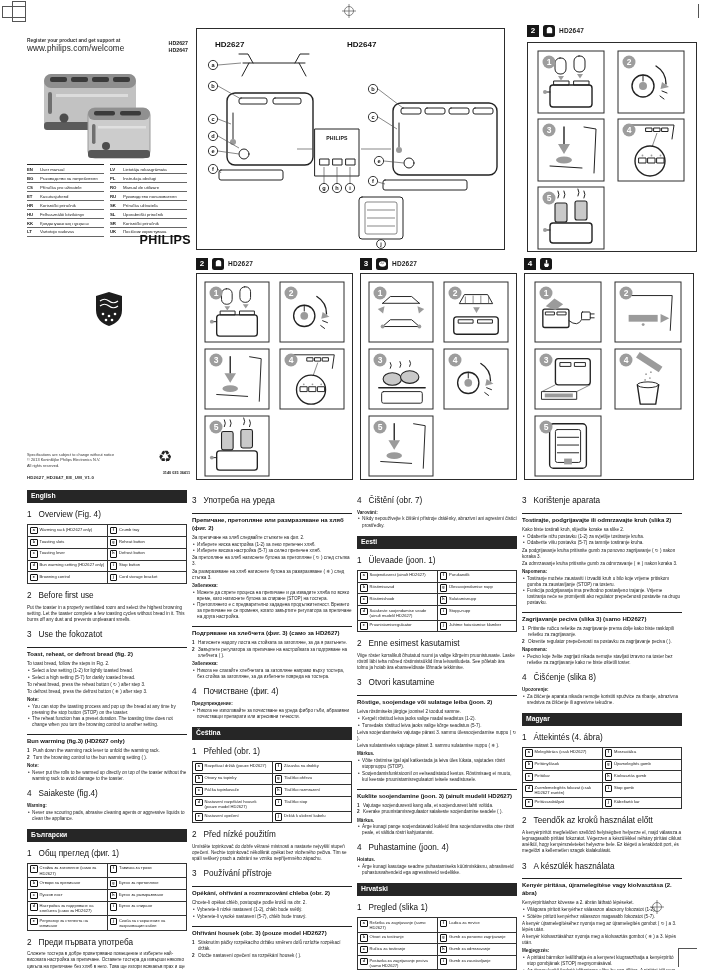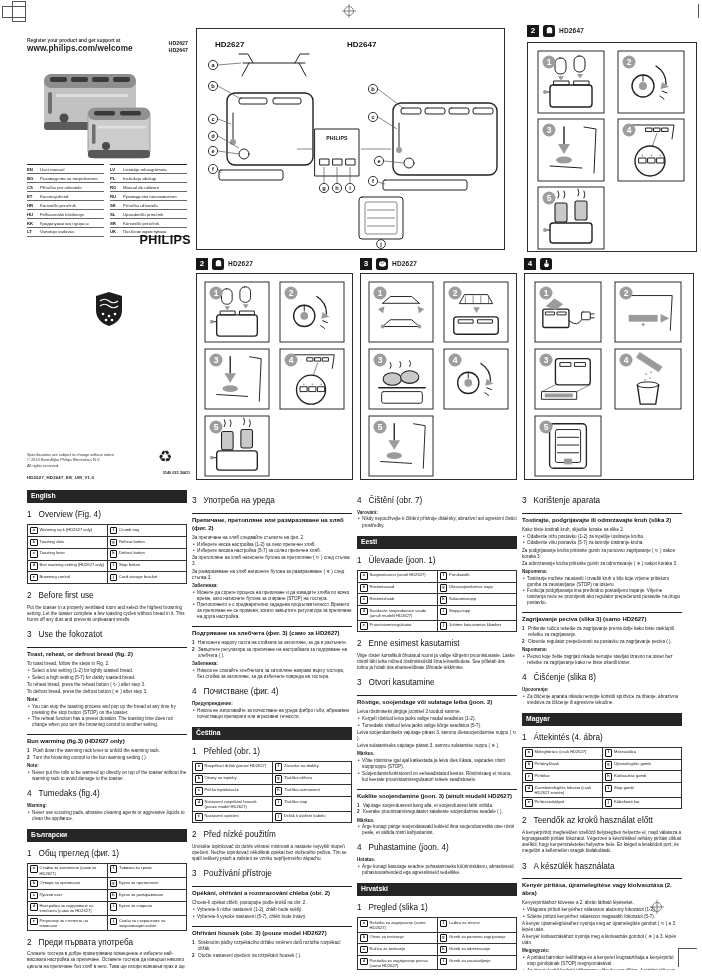--- a/index.html
+++ b/index.html
@@ -4,21 +4,21 @@
 <style>
   html,body{margin:0;padding:0;background:#e9e9e9;}
   #page{position:relative;width:702px;height:976px;background:#ffffff;overflow:hidden;
         font-family:"Liberation Sans",sans-serif;color:#1c1c1c;}
   .abs{position:absolute;}
   
   .reg{border:1px solid #555;}
   .target{width:14px;height:14px;}
   
   #register-line{left:27px;top:38px;font-size:4.8px;font-weight:bold;color:#333;}
-  #website{left:27px;top:44px;font-size:8.2px;font-weight:bold;letter-spacing:.1px;}
+  #website{left:27px;top:44px;font-size:8.2px;font-weight:normal;letter-spacing:.1px;}
   #models{left:146px;top:40px;width:42px;text-align:right;font-size:5.3px;font-weight:bold;line-height:1.25;}
   #brand{left:121px;top:233px;width:70px;text-align:right;font-size:12.5px;font-weight:800;letter-spacing:.4px;color:#111;}
   
   #langs{left:27px;top:164px;width:160px;display:flex;gap:6px;}
   .langcol{flex:1;border-top:1px solid #222;}
   .lrow{display:flex;gap:3px;align-items:baseline;border-bottom:.6px solid #666;padding:1.6px 0 1.4px;}
   .lcode{font-weight:bold;font-size:4.3px;width:10px;flex:0 0 auto;}
   .llabel{font-size:4.3px;color:#222;}
   
   #footer{left:27px;top:452px;width:162px;font-size:3.9px;line-height:1.35;color:#333;}
@@ -699,21 +699,21 @@
       <div class="step">
         <span class="sn">2</span>
         <span class="st">Turn the browning control to the bun warming setting ( ).</span>
       </div>
       <div class="note">Note:</div>
       <div class="bul">
         <span class="btext">Never put the rolls to be warmed up directly on top of the toaster without the warming rack to avoid damage to the toaster.</span>
       </div>
       <div class="h1">
         <span class="h1n">4</span>
-        <span class="h1t">Tumedaks (fig.4)</span>
+        <span class="h1t">Saiakeste (fig.4)</span>
       </div>
       <div class="note">Warning:</div>
       <div class="bul">
         <span class="btext">Never use scouring pads, abrasive cleaning agents or aggressive liquids to clean the appliance.</span>
       </div>
       <div class="langbar">Български</div>
       <div class="h1">
         <span class="h1n">1</span>
         <span class="h1t">Общ преглед (фиг. 1)</span>
       </div>

